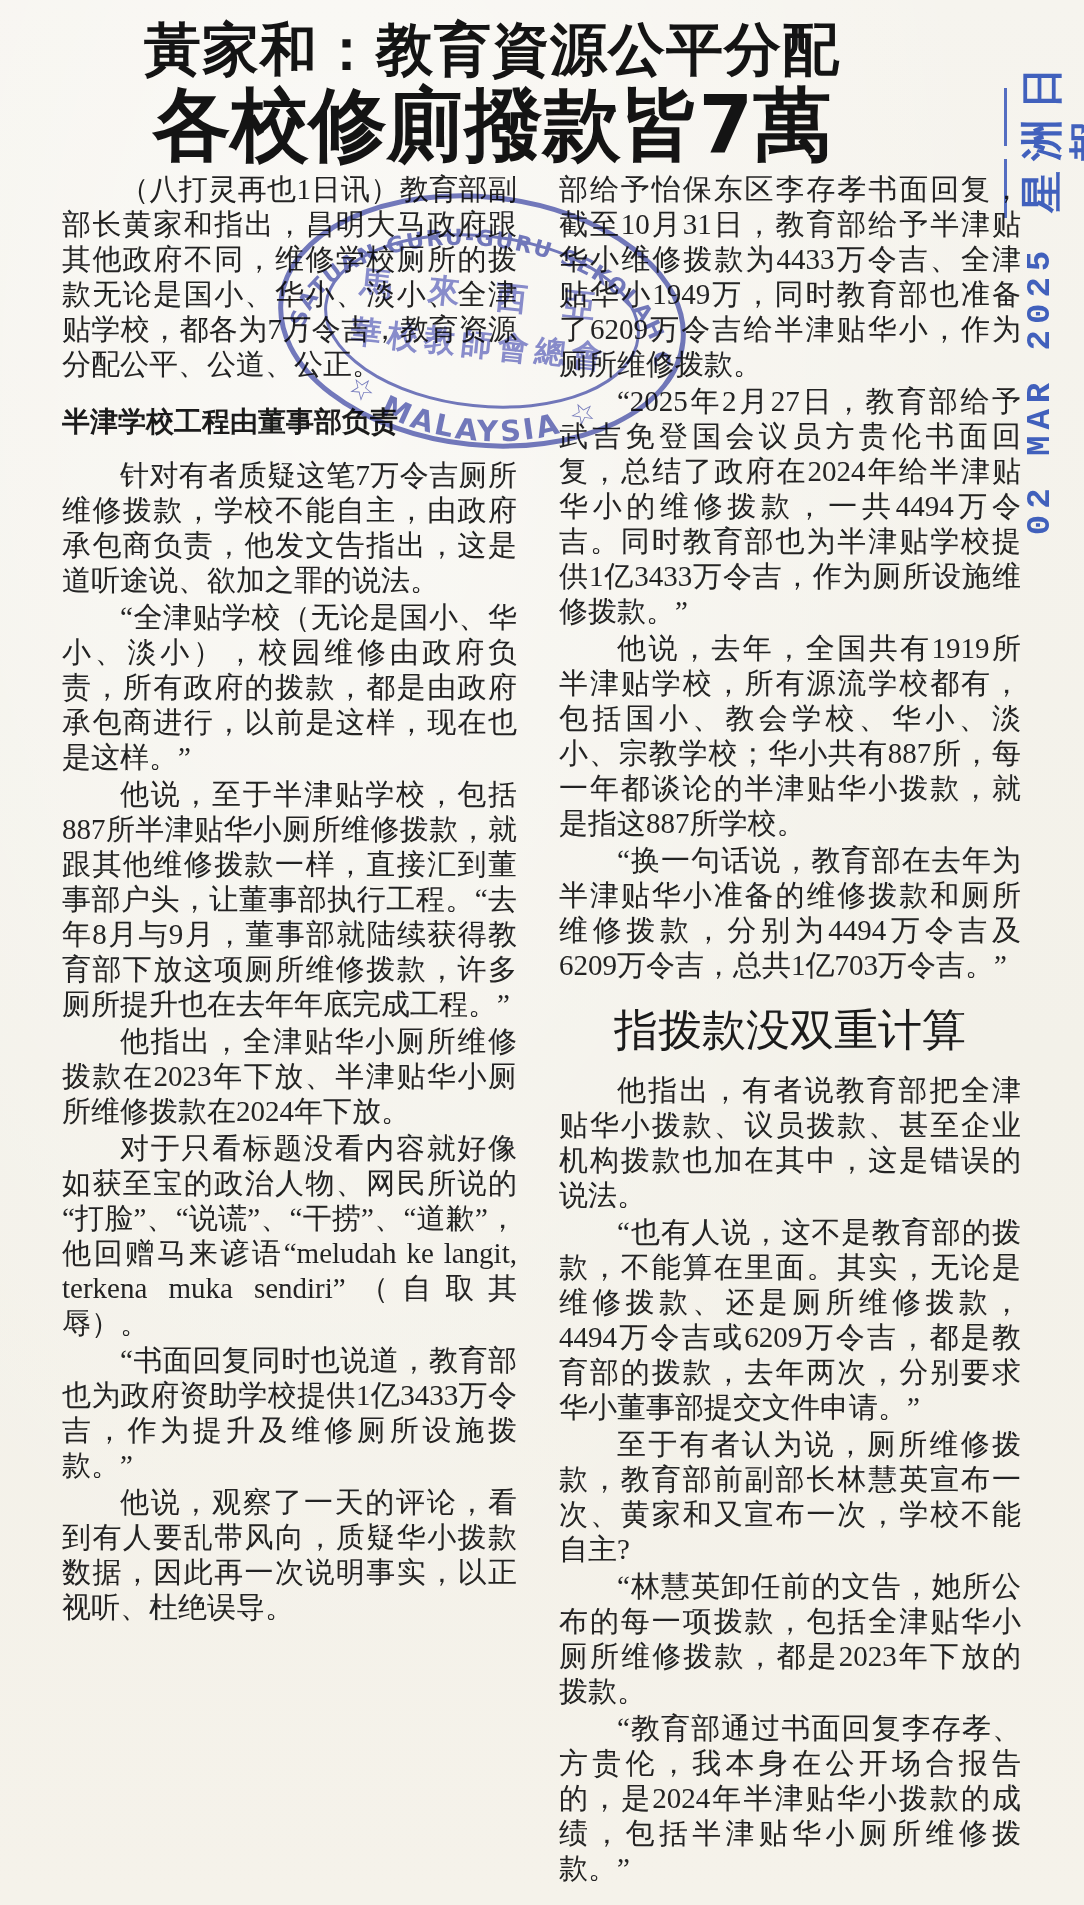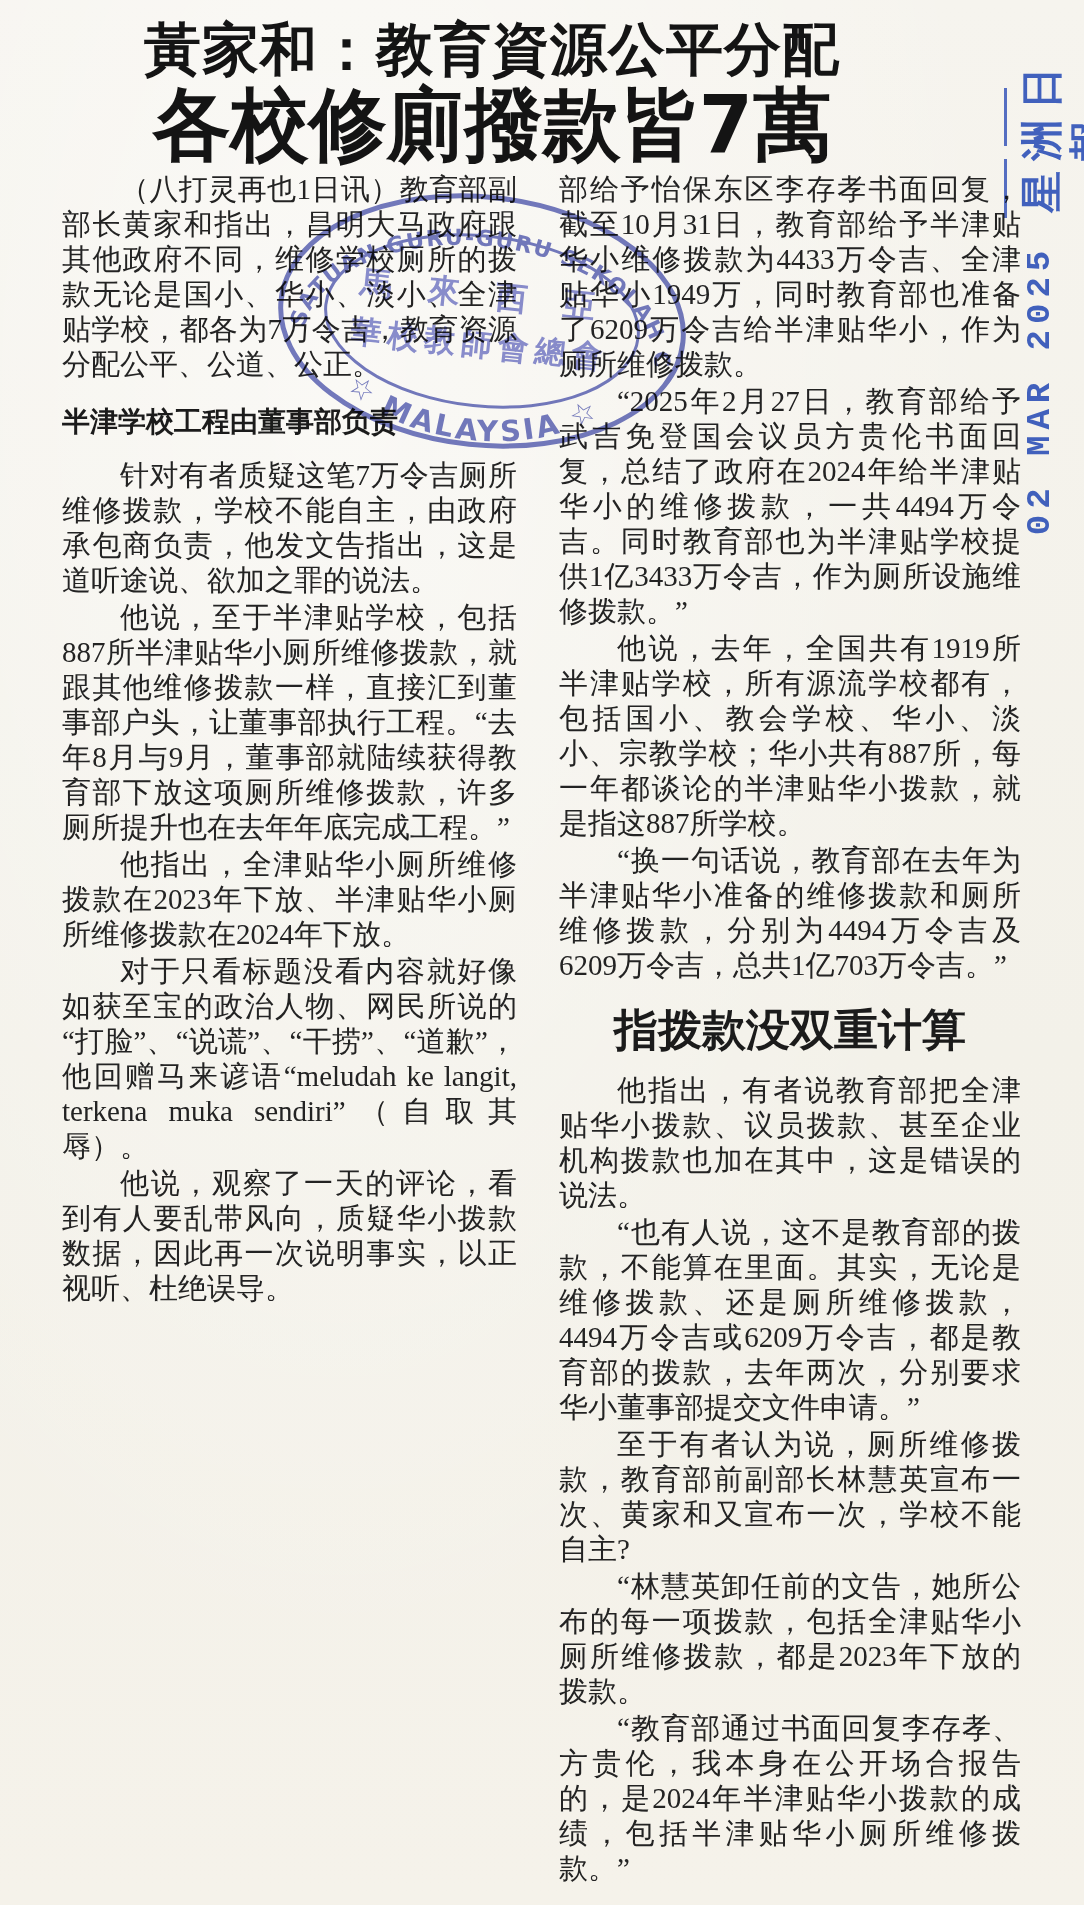--- a/index.html
+++ b/index.html
@@ -37,21 +37,21 @@
   .col-right{left:548px;width:462px;margin-left:11px;}
   .body-p{margin:0 0 2px 0;text-indent:2em;}
   .body-p.no-indent{text-indent:0;}
   .subhead-left{
     font-family:"DejaVu Sans", sans-serif;
     font-size:28px;line-height:48px;font-weight:900;
     color:#1b1b1b;margin:16px 0 12px 0;letter-spacing:0px;text-indent:0;
   }
   .subhead-right{
     font-family:"Liberation Serif", serif;
-    font-size:44px;line-height:52px;font-weight:700;
+    font-size:44px;line-height:52px;font-weight:400;
     color:#1b1b1b;margin:22px 0 16px 0;text-align:center;text-indent:0;
   }
   
   .org-stamp{
     position:absolute;left:272px;top:190px;width:420px;height:262px;
     transform:rotate(6deg);
     opacity:.78;
     mix-blend-mode:multiply;
     pointer-events:none;
   }
@@ -85,23 +85,25 @@
 
   <div class="headline">
     <div class="kicker">黃家和：教育資源公平分配</div>
     <div class="main">各校修廁撥款皆7萬</div>
   </div>
 
   <div class="col col-left">
     <p class="body-p">（八打灵再也1日讯）教育部副部长黄家和指出，昌明大马政府跟其他政府不同，维修学校厕所的拨款无论是国小、华小、淡小、全津贴学校，都各为7万令吉，教育资源分配公平、公道、公正。</p>
     <h2 class="subhead-left">半津学校工程由董事部负责</h2>
     <p class="body-p">针对有者质疑这笔7万令吉厕所维修拨款，学校不能自主，由政府承包商负责，他发文告指出，这是道听途说、欲加之罪的说法。</p>
+    <p class="body-p">“全津贴学校（无论是国小、华小、淡小），校园维修由政府负责，所有政府的拨款，都是由政府承包商进行，以前是这样，现在也是这样。”</p>
     <p class="body-p">他说，至于半津贴学校，包括887所半津贴华小厕所维修拨款，就跟其他维修拨款一样，直接汇到董事部户头，让董事部执行工程。“去年8月与9月，董事部就陆续获得教育部下放这项厕所维修拨款，许多厕所提升也在去年年底完成工程。”</p>
     <p class="body-p">他指出，全津贴华小厕所维修拨款在2023年下放、半津贴华小厕所维修拨款在2024年下放。</p>
     <p class="body-p">对于只看标题没看内容就好像如获至宝的政治人物、网民所说的“打脸”、“说谎”、“干捞”、“道歉”，他回赠马来谚语“meludah ke langit, terkena muka sendiri”（自取其辱）。</p>
+    <p class="body-p">“书面回复同时也说道，教育部也为政府资助学校提供1亿3433万令吉，作为提升及维修厕所设施拨款。”</p>
     <p class="body-p">他说，观察了一天的评论，看到有人要乱带风向，质疑华小拨款数据，因此再一次说明事实，以正视听、杜绝误导。</p>
 
   </div>
 
   <div class="col col-right">
     <p class="body-p no-indent">部给予怡保东区李存孝书面回复，截至10月31日，教育部给予半津贴华小维修拨款为4433万令吉、全津贴华小1949万，同时教育部也准备了6209万令吉给半津贴华小，作为厕所维修拨款。</p>
     <p class="body-p">“2025年2月27日，教育部给予武吉免登国会议员方贵伦书面回复，总结了政府在2024年给半津贴华小的维修拨款，一共4494万令吉。同时教育部也为半津贴学校提供1亿3433万令吉，作为厕所设施维修拨款。”</p>
     <p class="body-p">他说，去年，全国共有1919所半津贴学校，所有源流学校都有，包括国小、教会学校、华小、淡小、宗教学校；华小共有887所，每一年都谈论的半津贴华小拨款，就是指这887所学校。</p>
     <p class="body-p">“换一句话说，教育部在去年为半津贴华小准备的维修拨款和厕所维修拨款，分别为4494万令吉及6209万令吉，总共1亿703万令吉。”</p>
     <h2 class="subhead-right">指拨款没双重计算</h2>

